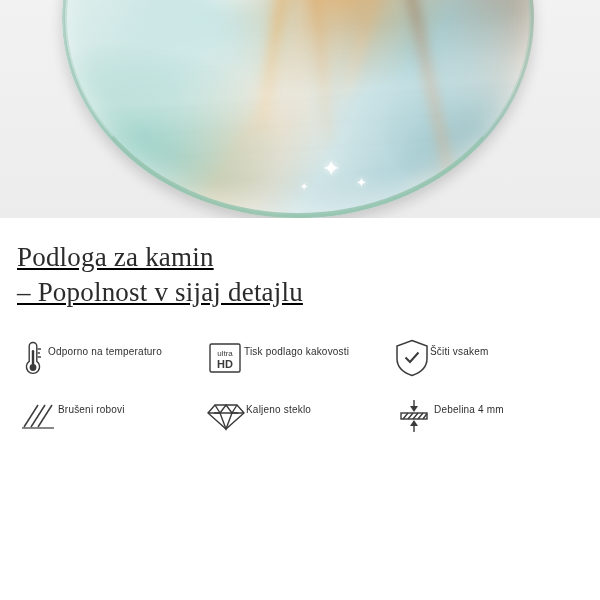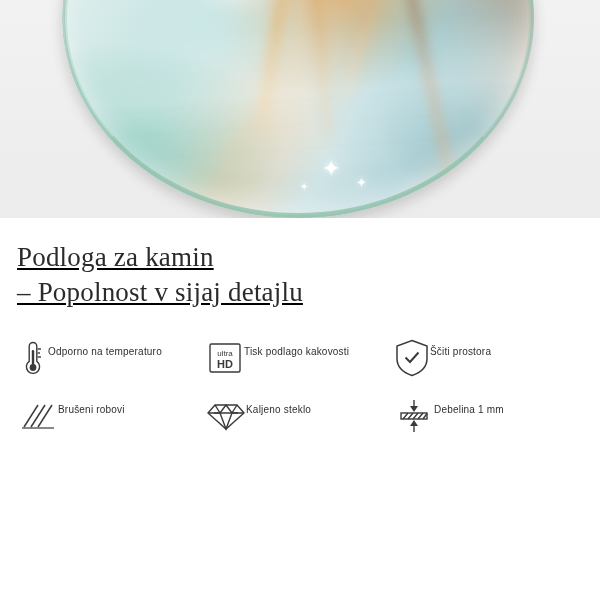--- a/index.html
+++ b/index.html
@@ -218,21 +218,21 @@
       <div class="feature-label">Tisk podlago kakovosti</div>
     </div>
 
     <div class="feature">
       <div class="feature-icon">
         <svg width="36" height="42" viewBox="0 0 36 42" fill="none" stroke="#3a3a3a" stroke-width="1.5">
           <path d="M18 3.5 33 9v12.5c0 8.4-6.2 14.1-15 17-8.8-2.9-15-8.6-15-17V9z"></path>
           <polyline points="11.5,20.5 16,25 24.5,15.5" stroke-width="2"></polyline>
         </svg>
       </div>
-      <div class="feature-label">Ščiti prostora</div>
+      <div class="feature-label">Ščiti vsakem</div>
     </div>
 
     <div class="feature">
       <div class="feature-icon">
         <svg width="40" height="34" viewBox="0 0 40 34" fill="none" stroke="#3a3a3a" stroke-width="1.5">
           <path d="M6 28 L20 6"></path>
           <path d="M13 28 L27 6"></path>
           <path d="M20 28 L34 6"></path>
           <path d="M4 29 L36 29" stroke-width="1.2"></path>
         </svg>
@@ -262,17 +262,17 @@
           <line x1="20" y1="36" x2="20" y2="27"></line>
           <polygon points="20,24 16,30 24,30" fill="#3a3a3a" stroke="none"></polygon>
           <rect x="7" y="17" width="26" height="6" fill="none"></rect>
           <line x1="9" y1="23" x2="14" y2="17"></line>
           <line x1="14" y1="23" x2="19" y2="17"></line>
           <line x1="19" y1="23" x2="24" y2="17"></line>
           <line x1="24" y1="23" x2="29" y2="17"></line>
           <line x1="29" y1="23" x2="33" y2="17.5"></line>
         </svg>
       </div>
-      <div class="feature-label">Debelina 1 mm</div>
+      <div class="feature-label">Debelina 4 mm</div>
     </div>
 
   </div>
 </div>
 
 </body></html>

